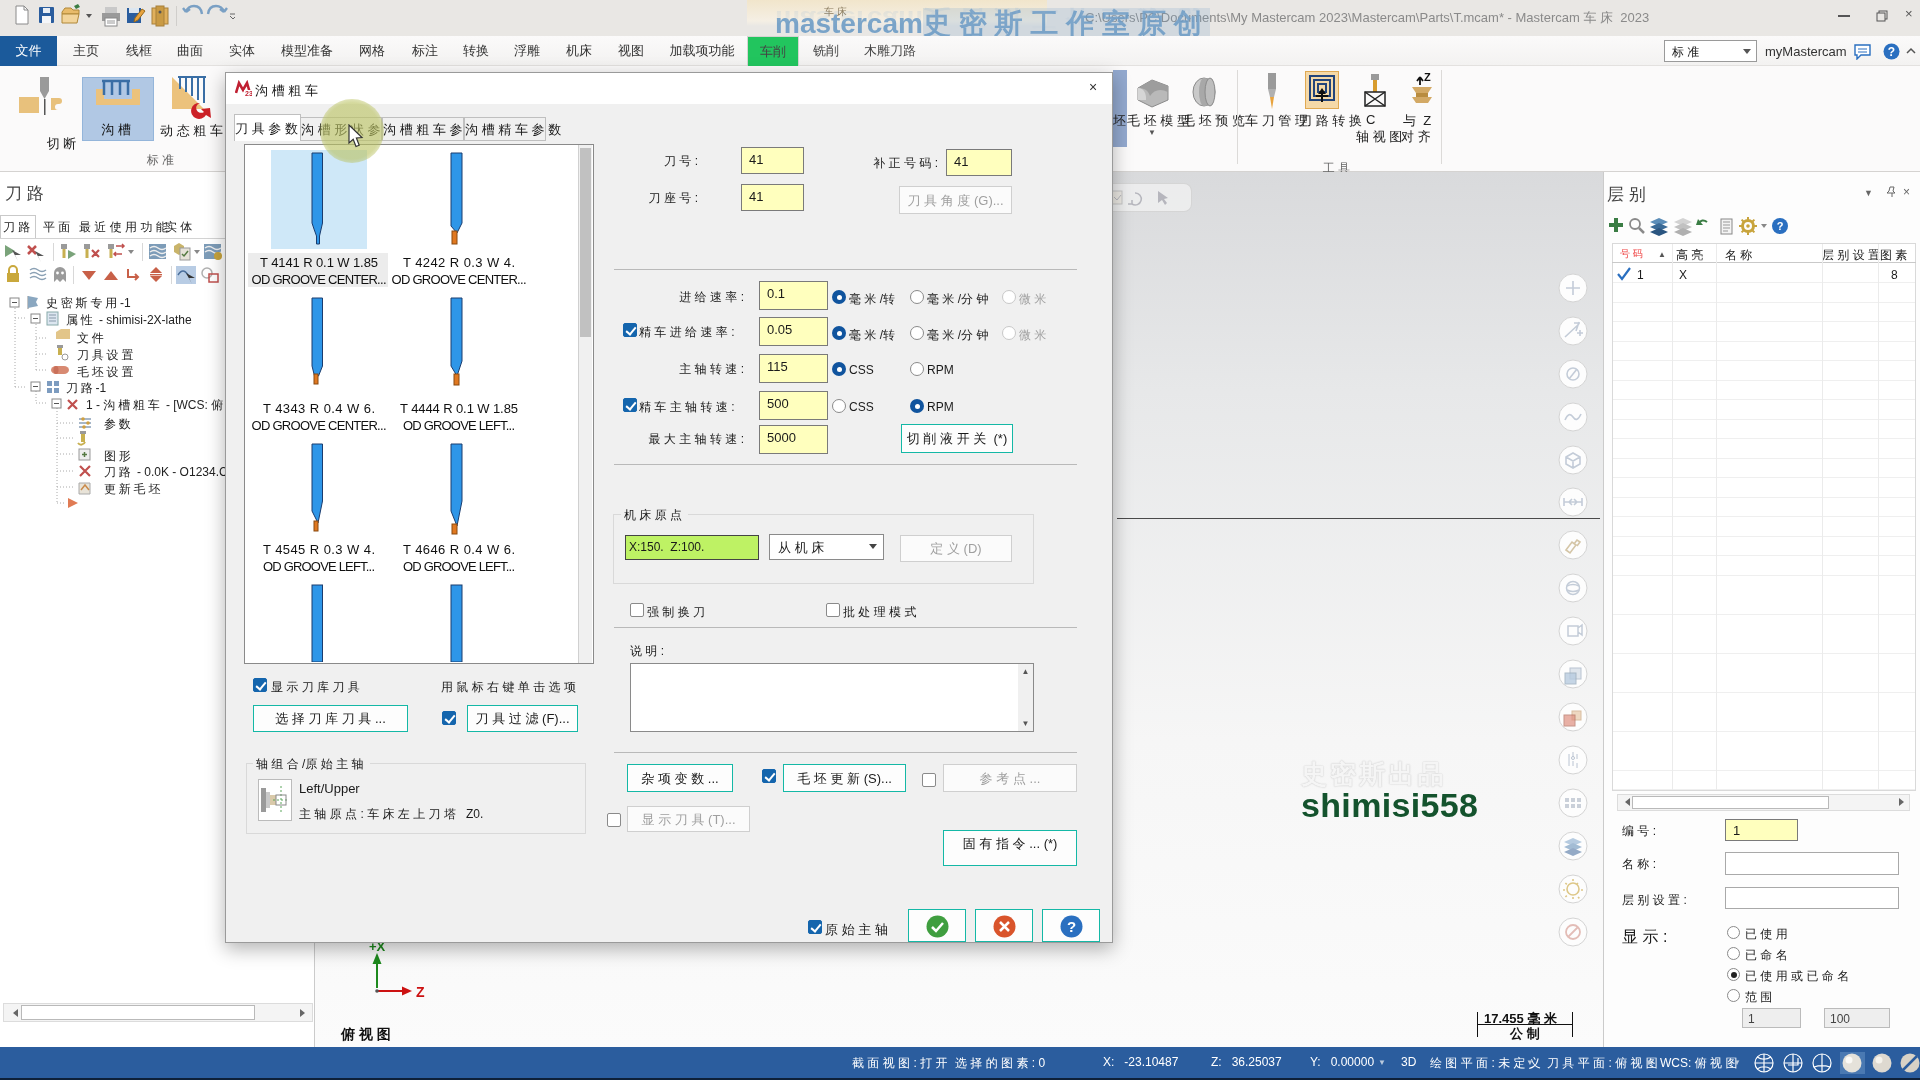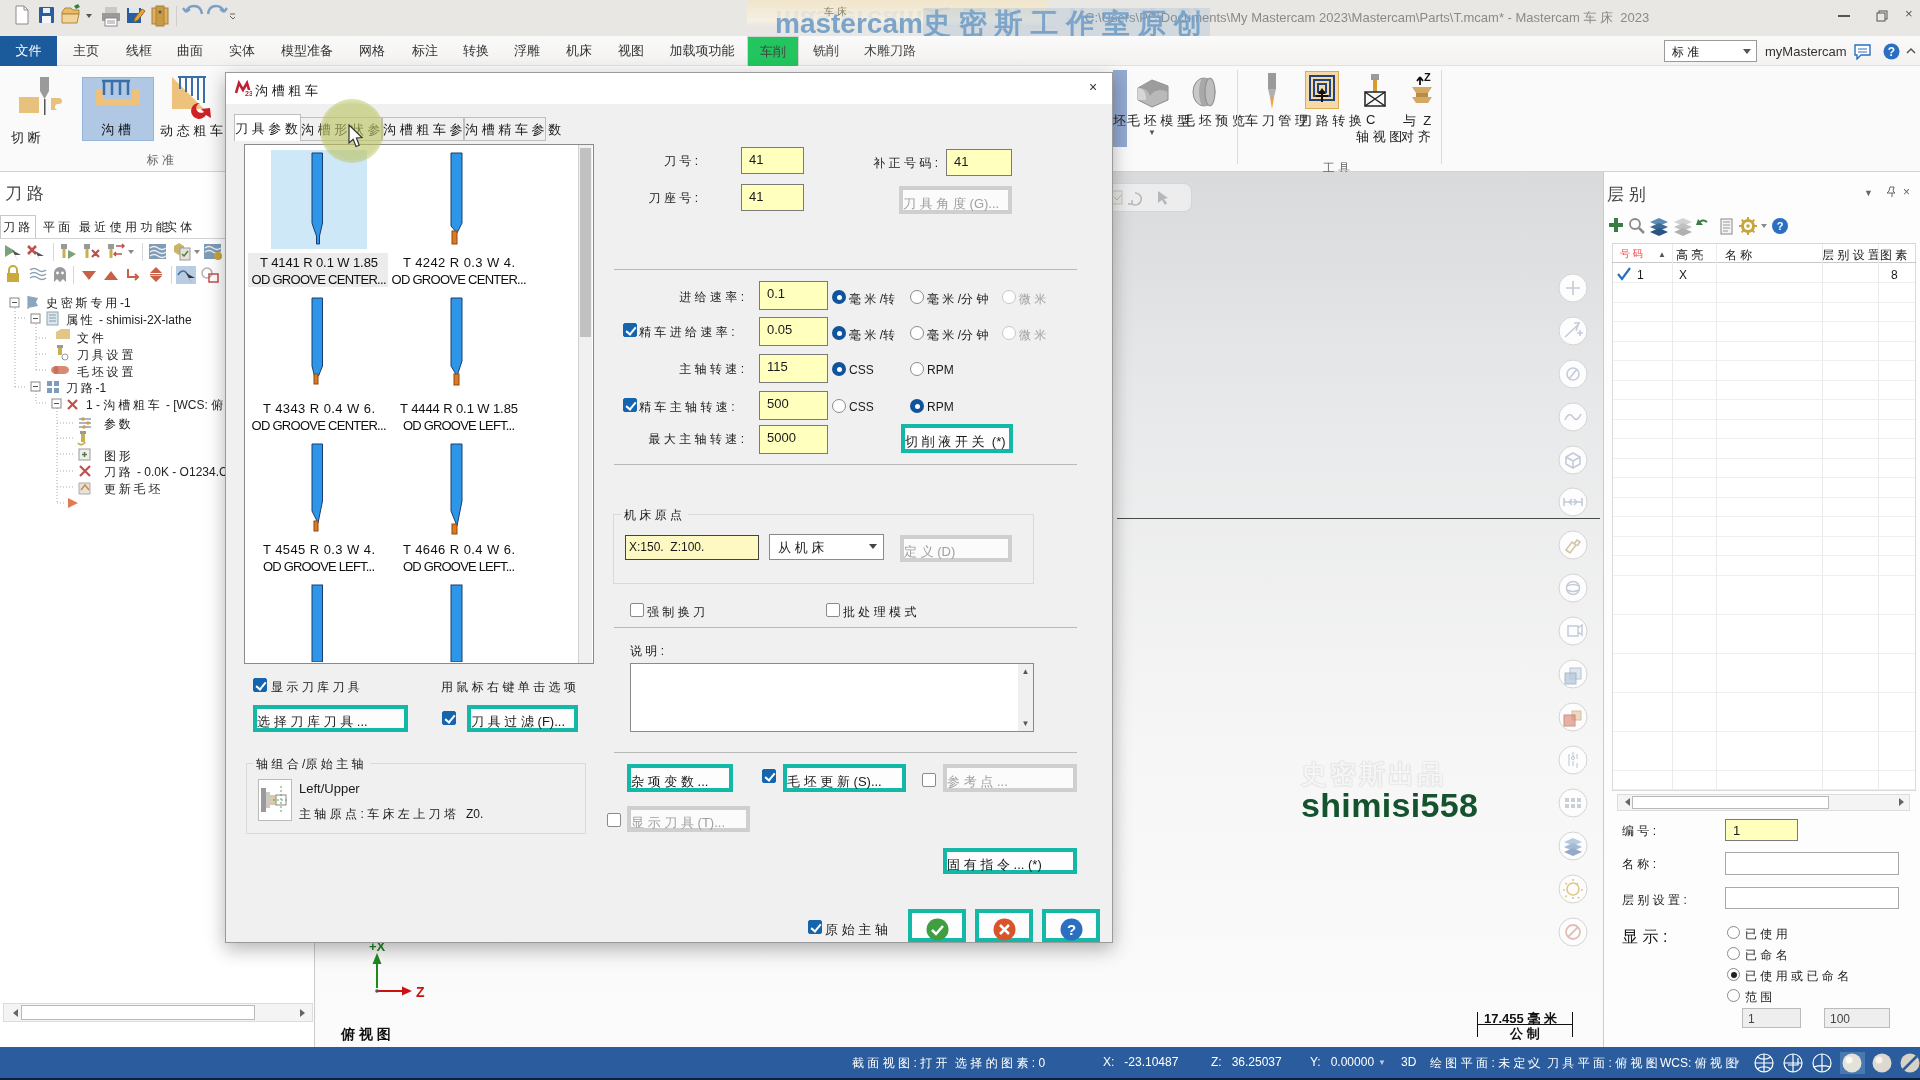--- a/index.html
+++ b/index.html
@@ -23,21 +23,21 @@
 .rsep{position:absolute;top:70px;width:1px;height:94px;background:#dcdad8}
 
 #leftpanel{left:0;top:172px;width:315px;height:875px;background:#fff;border-right:1px solid #cbcbcb}
 #rightpanel{left:1603px;top:172px;width:317px;height:875px;background:#fdfdfd;border-left:1px solid #cbcbcb}
 #graphics{left:315px;top:172px;width:1288px;height:875px;background:linear-gradient(180deg,#d9dadc 0%,#e7e8e9 25%,#f6f6f6 65%,#fbfbfb 100%)}
 
 #dialog{left:225px;top:72px;width:888px;height:871px;background:#f0f0f0;border:1px solid #9a9a9a;box-shadow:0 6px 18px rgba(0,0,0,.30)}
 #dtitle{left:0;top:0;width:100%;height:31px;background:#fff}
 .dtab{position:absolute;font-size:13px;color:#1a1a1a;text-align:center;line-height:26px;height:26px;background:#f0f0f0;border:1px solid #bfbfbf}
 .ybox{position:absolute;background:#ffffbe;border:1px solid #7a7a7a;font-size:13px;padding:4px 0 0 7px}
-.gbtn{position:absolute;background:#fdfdfd;border:4px solid #14b8a6;text-align:left;font-size:13px;color:#1a1a1a}
+.gbtn{position:absolute;background:#fdfdfd;border:1px solid #14b8a6;text-align:center;font-size:13px;color:#1a1a1a}
 .gbtn.dis{color:#9f9f9f;border-color:#cfcfcf;background:#fbfbfb}
 .sep{position:absolute;height:1px;background:#b9b9b9}
 .lab{position:absolute;font-size:12px;color:#1a1a1a;white-space:nowrap}
 .labr{position:absolute;font-size:12px;color:#1a1a1a;white-space:nowrap;text-align:right}
 .cb{position:absolute;width:14px;height:14px;border:1px solid #8a8a8a;background:#fff;border-radius:2px}
 .cb.chk{background:#1465ad;border-color:#1465ad}
 .cb.chk:after{content:"";position:absolute;left:4px;top:1px;width:4px;height:8px;border:solid #fff;border-width:0 2px 2px 0;transform:rotate(40deg)}
 .radio{position:absolute;width:14px;height:14px;border-radius:50%;background:#fff;border:1px solid #8a8a8a}
 .radio.sel{background:#10549e;border:0}
 .radio.sel:after{content:"";position:absolute;left:4.5px;top:4.5px;width:5px;height:5px;background:#fff;border-radius:50%}
@@ -135,21 +135,21 @@
 <div class="abs" id="ribbon"></div>
 
 <div class="abs" style="left:11px;top:75px;width:69px;height:67px">
   <svg width="69" height="44" viewBox="0 0 69 44">
       <rect x="29" y="2" width="9" height="14" fill="#9a9a9a"></rect>
       <polygon points="29,16 38,16 33.5,24 33.5,24" fill="#9a9a9a"></polygon>
       <rect x="33" y="24" width="1.5" height="16" fill="#555"></rect>
       <rect x="8" y="22" width="20" height="16" fill="#e8c17c"></rect>
       <path d="M40 23 h8 a2 2 0 0 1 0 6 h-1 a2 2 0 0 0 0 6 h-7 z" fill="#e8c17c"></path>
     </svg>
-  <div style="text-align:left;font-size:13px;margin-top:10px"><c>切断</c></div>
+  <div style="text-align:right;font-size:13px;margin-top:16px"><c>切断</c></div>
 </div>
 <div class="abs" style="left:82px;top:77px;width:72px;height:64px;background:#b1c8e4;border:1px solid #94b5da"></div>
 <div class="abs" style="left:82px;top:77px;width:72px;height:64px">
   <svg width="72" height="40" viewBox="0 0 72 40">
       <path d="M14 12 v16 h44 v-16 h-8 v10 h-28 v-10 z" fill="#ecc27c"></path>
       <path d="M22 4 v14 M30 4 v14 M38 4 v14 M46 4 v14 M20 4 h28" stroke="#3a6ea5" stroke-width="2.5" fill="none"></path>
     </svg>
   <div style="text-align:center;font-size:13px;margin-top:4px;color:#111"><c>沟槽</c></div>
 </div>
 <div class="abs" style="left:160px;top:75px;width:60px;height:67px">
@@ -669,42 +669,42 @@
 <div class="abs radio" style="left:606px;top:326px"></div>
 <div class="abs lab" style="left:623px;top:327px">CSS</div>
 <div class="abs radio sel" style="left:684px;top:326px"></div>
 <div class="abs lab" style="left:701px;top:327px">RPM</div>
 <div class="abs labr" style="left:418px;top:358px;width:100px"><c>最大主轴转速</c>:</div>
 <div class="abs ybox" style="left:533px;top:352px;width:69px;height:29px">5000</div>
 <div class="abs gbtn" style="left:675px;top:351px;width:112px;height:29px;line-height:28px"><c>切削液开关</c> (*)</div>
 <div class="abs sep" style="left:388px;top:391px;width:463px"></div>
 <div class="abs grp" style="left:387px;top:441px;width:421px;height:70px"></div>
 <div class="abs grplab" style="left:395px;top:434px"><c>机床原点</c></div>
-<div class="abs" style="left:399px;top:462px;width:134px;height:25px;background:#fef9c3;border:1px solid #444;font-size:12px;padding:4px 0 0 3px">X:150.&nbsp;&nbsp;Z:100.</div>
+<div class="abs" style="left:399px;top:462px;width:134px;height:25px;background:#bef264;border:1px solid #444;font-size:12px;padding:4px 0 0 3px">X:150.&nbsp;&nbsp;Z:100.</div>
 <div class="abs" style="left:543px;top:461px;width:115px;height:26px;background:#fff;border:1px solid #8a8a8a;font-size:13px;padding:4px 0 0 8px"><c>从机床</c><span style="position:absolute;right:6px;top:9px;width:0;height:0;border:4px solid transparent;border-top:5px solid #444"></span></div>
 <div class="abs gbtn dis" style="left:674px;top:462px;width:112px;height:27px;line-height:26px"><c>定义</c>(D)</div>
 <div class="abs cb" style="left:404px;top:530px"></div>
 <div class="abs lab" style="left:421px;top:531px"><c>强制换刀</c></div>
 <div class="abs cb" style="left:600px;top:530px"></div>
 <div class="abs lab" style="left:617px;top:531px"><c>批处理模式</c></div>
 <div class="abs sep" style="left:388px;top:554px;width:463px"></div>
 <div class="abs lab" style="left:404px;top:570px"><c>说明</c>:</div>
 <div class="abs" style="left:404px;top:590px;width:404px;height:69px;background:#fff;border:1px solid #8a8a8a"></div>
 <div class="abs" style="left:792px;top:591px;width:15px;height:67px;background:#f0f0f0"></div>
 <div class="abs" style="left:792px;top:591px;width:15px;height:15px;font-size:8px;color:#555;text-align:center;line-height:15px">▲</div>
 <div class="abs" style="left:792px;top:643px;width:15px;height:15px;font-size:8px;color:#555;text-align:center;line-height:15px">▼</div>
 <div class="abs sep" style="left:388px;top:679px;width:463px"></div>
 <div class="abs gbtn" style="left:401px;top:691px;width:106px;height:28px;line-height:27px"><c>杂项变数</c>...</div>
 <div class="abs cb chk" style="left:536px;top:696px"></div>
 <div class="abs gbtn" style="left:557px;top:691px;width:123px;height:28px;line-height:27px"><c>毛坯更新</c>(S)...</div>
 <div class="abs cb" style="left:696px;top:700px"></div>
 <div class="abs gbtn dis" style="left:717px;top:691px;width:134px;height:28px;line-height:27px"><c>参考点</c>...</div>
 <div class="abs cb" style="left:381px;top:740px"></div>
 <div class="abs gbtn dis" style="left:401px;top:733px;width:123px;height:26px;line-height:25px"><c>显示刀具</c>(T)...</div>
-<div class="abs gbtn" style="left:717px;top:775px;width:134px;height:26px;line-height:25px"><c>固有指令</c>... (*)</div>
+<div class="abs gbtn" style="left:717px;top:757px;width:134px;height:36px;line-height:25px"><c>固有指令</c>... (*)</div>
 
 <div class="abs cb chk" style="left:582px;top:847px"></div>
 <div class="abs lab" style="left:599px;top:848px;font-size:13px"><c>原始主轴</c></div>
 <div class="abs gbtn" style="left:682px;top:836px;width:58px;height:33px">
       <svg style="margin:5px auto 0" width="23" height="23" viewBox="0 0 23 23">
         <circle cx="11.5" cy="11.5" r="11" fill="#3f9e3f"></circle>
         <path d="M6 12 l4 4 7 -8" stroke="#fff" stroke-width="2.5" fill="none"></path>
       </svg>
     </div>
 <div class="abs gbtn" style="left:749px;top:836px;width:58px;height:33px">

